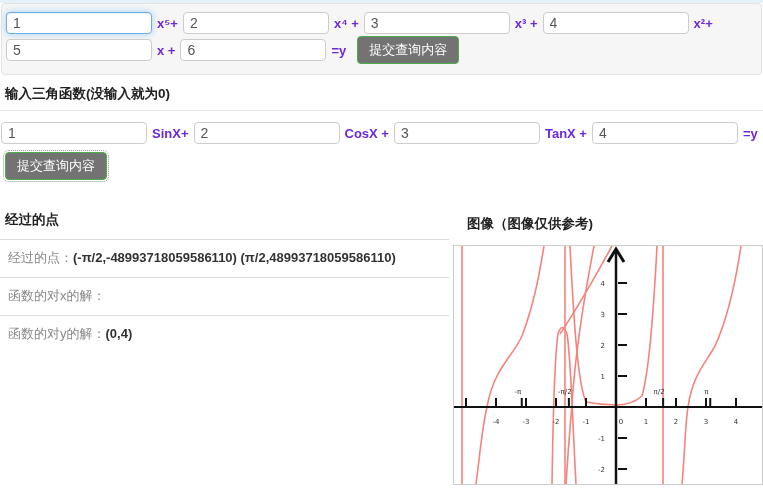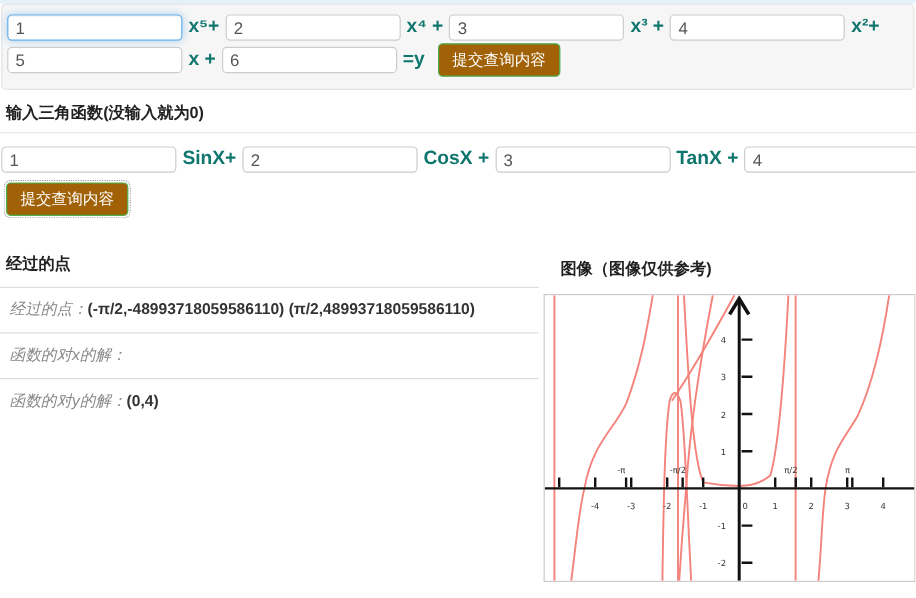--- a/index.html
+++ b/index.html
@@ -27,43 +27,43 @@
   .coef-input {
     width:146px; height:22px; border:1px solid #ccc; border-radius:4px;
     font-size:14px; color:#555; padding:1px 6px; background:#fff;
     font-family:"Liberation Sans", sans-serif;
   }
   .coef-input.focused {
     border-color:#66afe9; outline:none;
     box-shadow:inset 0 1px 1px rgba(0,0,0,.06), 0 0 7px rgba(102,175,233,.55);
   }
   .term {
-    font-weight:bold; font-size:16px; margin:0 5px; white-space:nowrap; color:#0f766e;
+    font-weight:bold; font-size:13px; margin:0 5px; white-space:nowrap; color:#6d28d9;
   }
   .btn-green {
-    background:#a16207; border:1px solid #4cae4c; color:#fff;
+    background:#737373; border:1px solid #4cae4c; color:#fff;
     font-size:13px; padding:4px 11px; border-radius:4px; margin-left:6px;
     font-family:Liberation Serif, serif; cursor:pointer;
   }
   .btn-green.focus-dotted { outline:1px dotted #999; outline-offset:1px; }
 
   
   .trig-area { border-top:1px solid #e7e7e7; padding:9px 1px 0 1px; }
   .trig-btn-row { margin:8px 0 0 4px; }
 
   
   .bottom { display:flex; margin-top:27px; }
   .results { width:450px; }
   .results h4 { margin:4px 0 10px 5px; }
   .rlist { border-top:1px solid #ddd; }
   .ritem {
     padding:9px 5px 10px 8px; border-bottom:1px solid #ddd;
     font-size:13px;
   }
-  .ritem .rlabel { color:#888;font-style:italic; }
+  .ritem .rlabel { color:#888; }
   .ritem b { color:#333; font-weight:bold; }
 
   .graphcol { margin-left:4px; flex:1; }
   .ghead { display:flex; align-items:center; height:30px; margin-top:2px;padding-left:14px; }
   .ghead .gtitle { font-weight:bold; font-size:13.5px; color:#222; }
   .canvas-box {
     margin-top:6px; width:310px; height:240px;
     border:1px solid #ccc; background:#fff;
   }
   svg text { font-family:"DejaVu Sans", sans-serif; fill:#333; }

